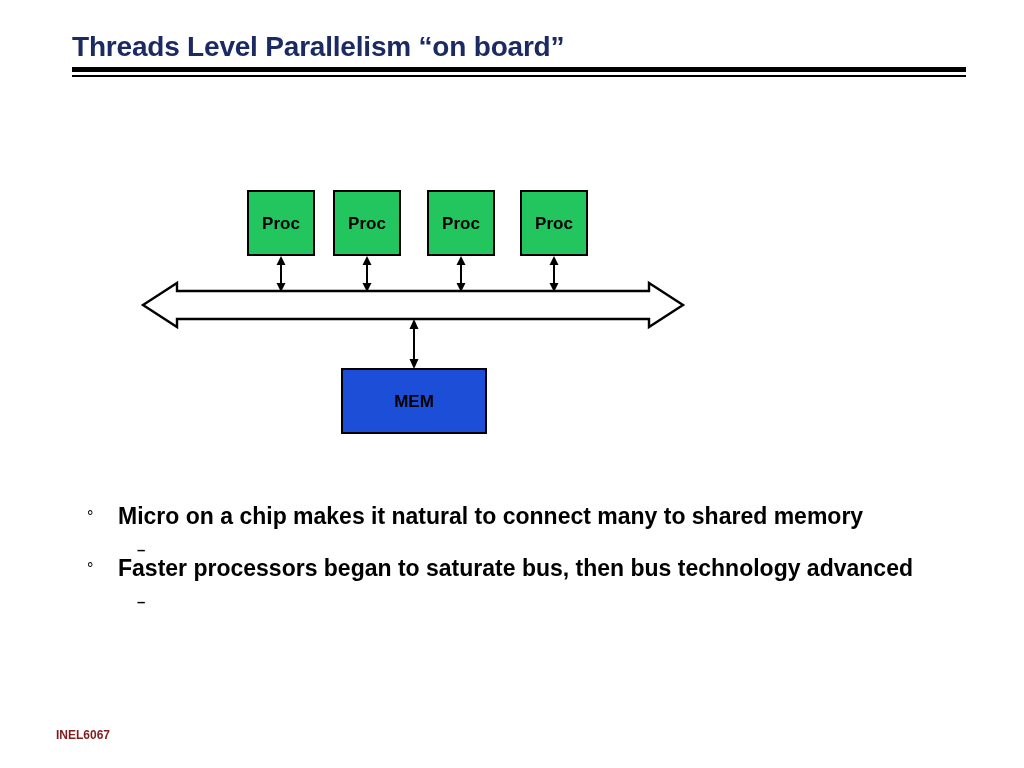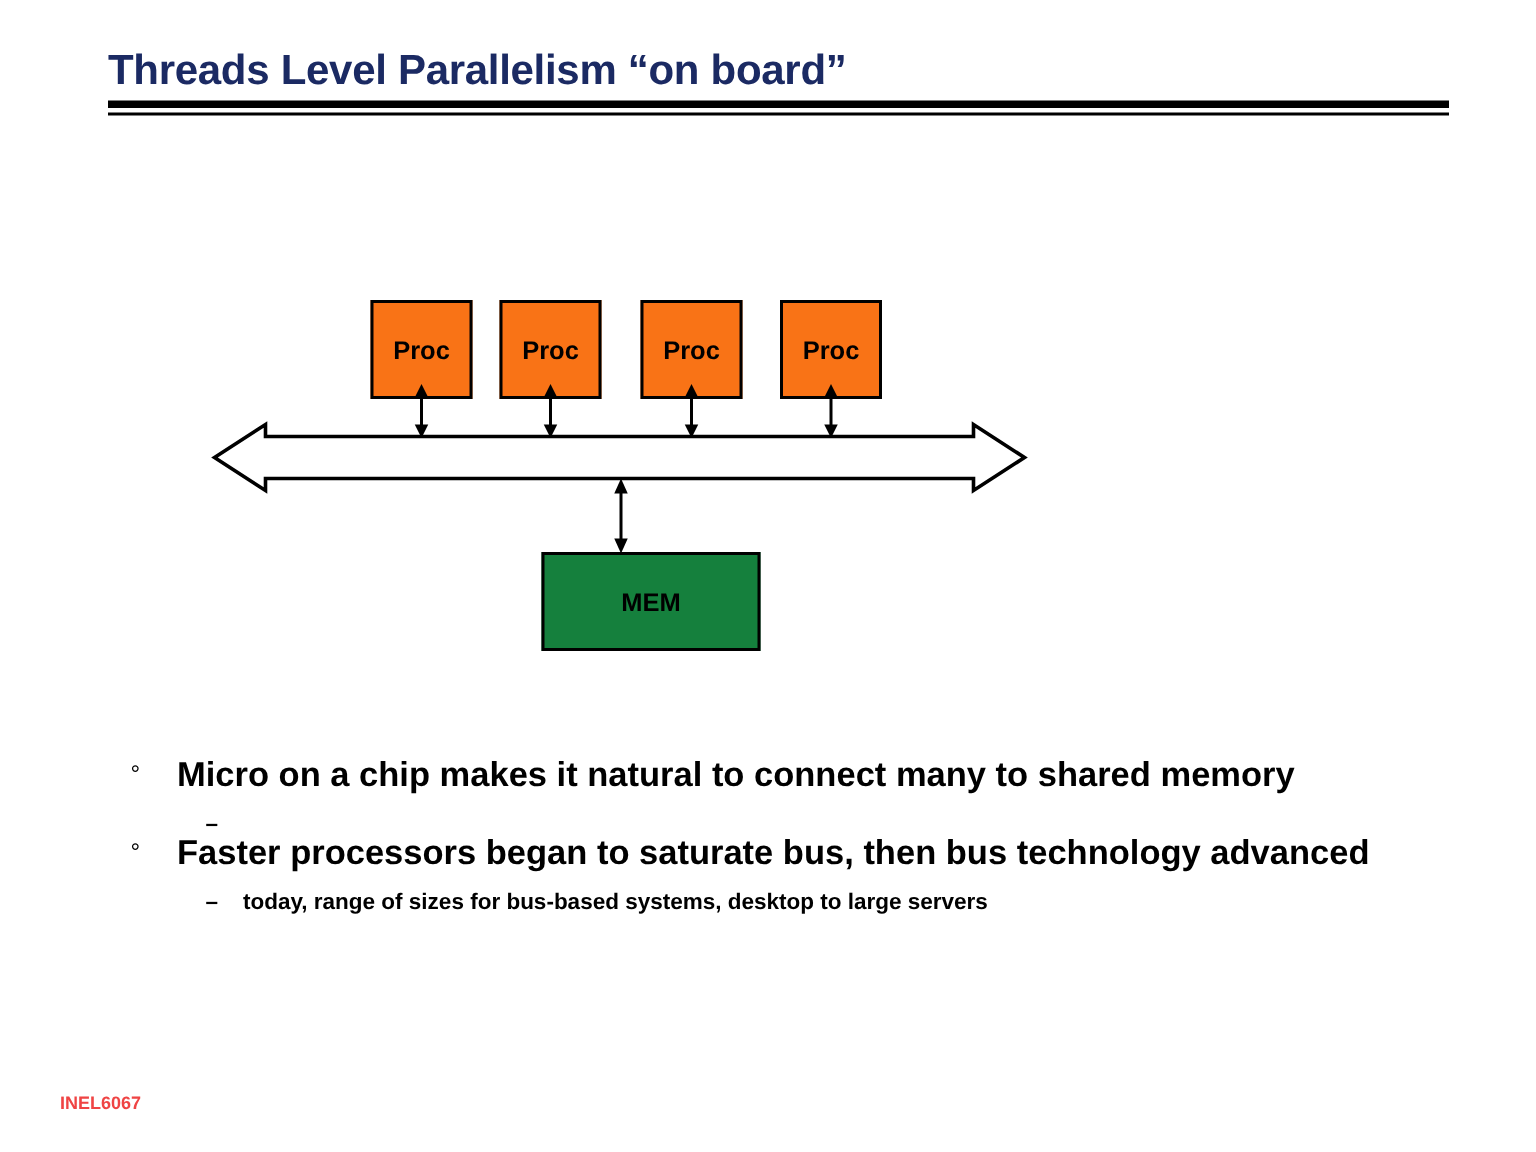--- a/index.html
+++ b/index.html
@@ -60,53 +60,51 @@
     width: 1024px;
     height: 768px;
     pointer-events: none;
   }
   .proc-box {
     position: absolute;
     top: 190px;
     width: 68px;
     height: 66px;
     border: 2px solid #000000;
-    background: #f97316;
+    background: #22c55e;
     box-sizing: border-box;
     display: flex;
     align-items: center;
     justify-content: center;
     pointer-events: auto;
-    margin-top: 10px;
   }
   .proc-box .box-label {
     font-size: 17px;
     font-weight: bold;
     color: #000000;
     line-height: 1;
   }
   .proc-1 { left: 247px; }
   .proc-2 { left: 333px; }
   .proc-3 { left: 427px; }
   .proc-4 { left: 520px; }
 
   .mem-box {
     position: absolute;
     left: 341px;
     top: 368px;
     width: 146px;
     height: 66px;
     border: 2px solid #000000;
-    background: #15803d;
+    background: #1d4ed8;
     box-sizing: border-box;
     display: flex;
     align-items: center;
     justify-content: center;
     pointer-events: auto;
-    margin-left: 20px;
   }
   .mem-box .box-label {
     font-size: 17px;
     font-weight: bold;
     color: #000000;
     line-height: 1;
   }
 
   .connector {
     position: absolute;
@@ -174,25 +172,25 @@
     left: 57px;
     top: 0;
     font-size: 15px;
     font-weight: bold;
     line-height: 21px;
   }
 
   
   .footer {
     position: absolute;
-    left: 40px;
+    left: 56px;
     top: 728px;
     font-size: 12px;
     font-weight: bold;
-    color: #ef4444;
+    color: #7f1d1d;
     line-height: 14px;
   }
 </style>
 </head>
 <body>
 
 <div class="slide">
 
   <div class="title-block">
     <div class="slide-title">Threads Level Parallelism “on board”</div>
@@ -272,20 +270,19 @@
     <div class="bullet-l2">
       <span class="marker">–</span>
     </div>
 
     <div class="bullet-l1">
       <span class="marker">°</span>
       <span class="btext">Faster processors began to saturate bus, then bus technology advanced</span>
     </div>
     <div class="bullet-l2">
       <span class="marker">–</span>
-      <span>today, range of sizes for bus-based systems, desktop to large servers</span>
     </div>
 
   </div>
 
   <div class="footer">INEL6067</div>
 
 </div>
 
 </body></html>

